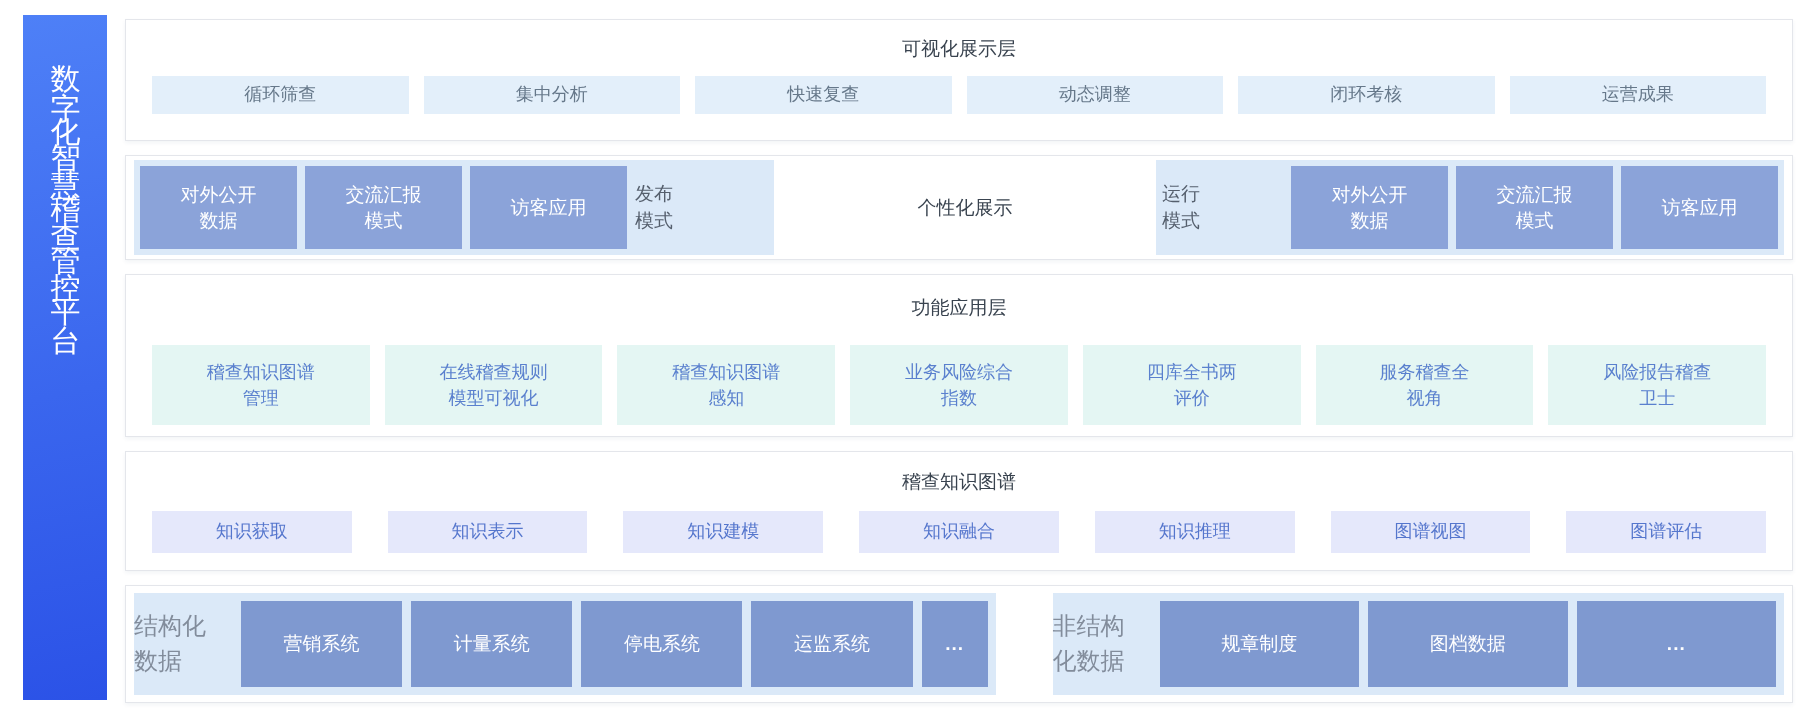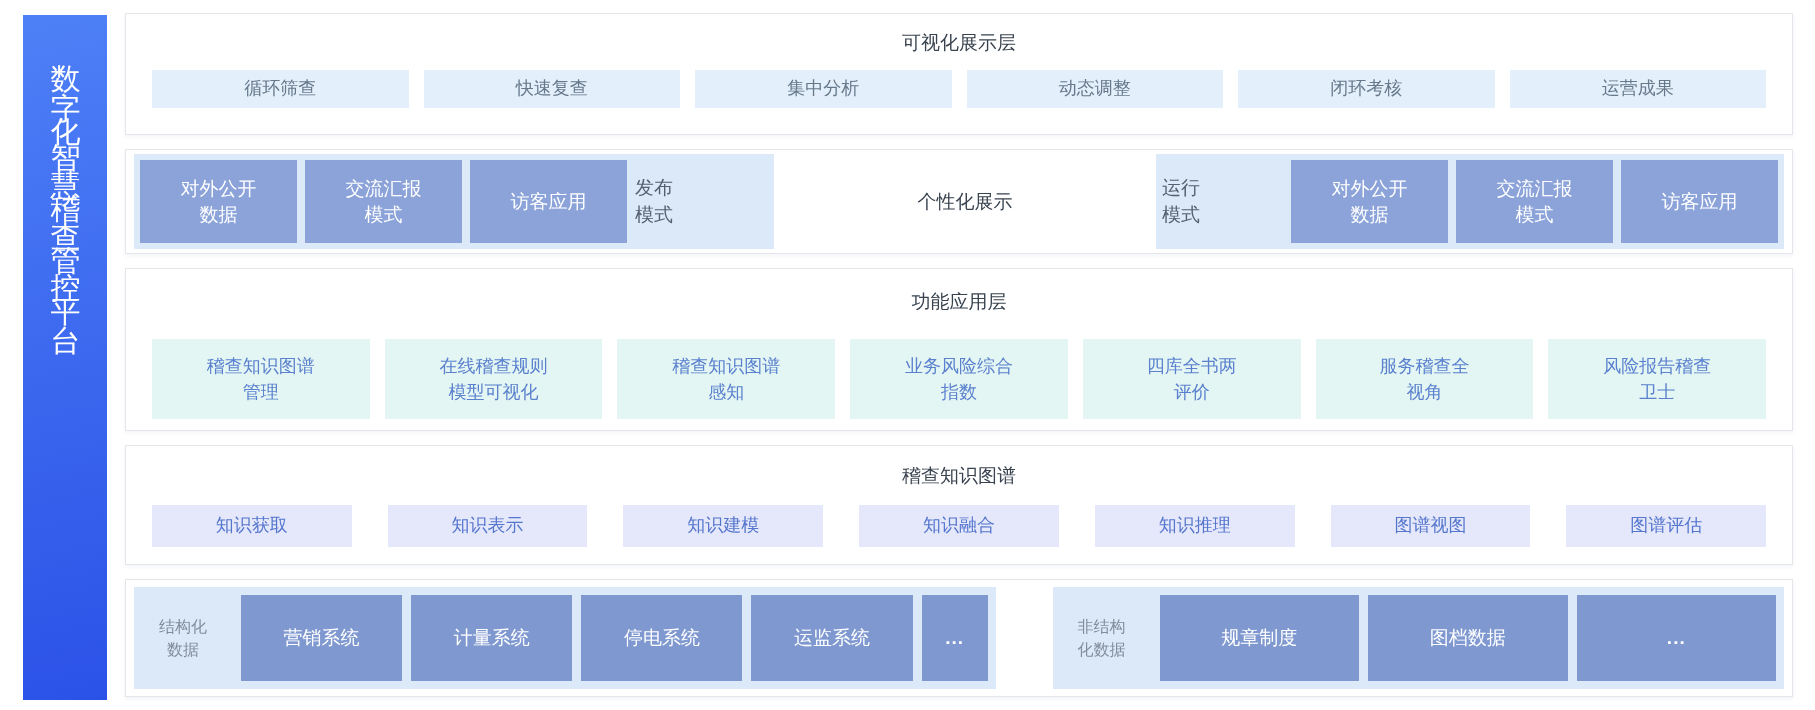--- a/index.html
+++ b/index.html
@@ -20,21 +20,21 @@
   .panel{box-sizing:border-box;background:#fff;border:1px solid #e4e6eb;
          box-shadow:0 2px 4px rgba(40,60,100,.06);}
   .panel-title{text-align:center;font-size:19px;color:#39434f;font-weight:500;}
 
   
   .items-row{display:flex;gap:15px;margin:0 26px;}
   .cell{flex:1;display:flex;align-items:center;justify-content:center;
         text-align:center;font-size:18px;white-space:pre-line;line-height:1.4;}
 
   
-  .p-visual{height:122px;}
+  .p-visual{height:122px;margin-top:6px;}
   .p-visual .panel-title{padding-top:16px;}
   .p-visual .items-row{margin-top:14px;}
   .cell-blue{height:38px;background:#e3effa;color:#66788a;}
 
   
   .p-mode{height:105px;display:flex;align-items:center;padding:0 8px;}
   .mode-group{box-sizing:border-box;height:95px;background:#dbe9f8;
               display:flex;align-items:center;gap:8px;padding:0 6px;flex:none;}
   .mode-group.left{width:640px;}
   .mode-group.right{width:628px;}
@@ -56,21 +56,21 @@
   .p-know .panel-title{padding-top:17px;}
   .p-know .items-row{margin-top:16px;gap:36px;}
   .cell-lav{height:42px;background:#e5e8fb;color:#5576cd;}
 
   
   .p-data{height:118px;display:flex;align-items:center;gap:28px;padding:0 8px;}
   .data-group{box-sizing:border-box;height:102px;background:#dbe9f8;
               display:flex;align-items:center;gap:9px;padding:0 8px 0 0;}
   .data-group.left{flex:1.18;}
   .data-group.right{flex:1;margin-left:29px;}
-  .data-label{flex:none;width:98px;text-align:center;color:#828c9b;font-size:16px;
+  .data-label{flex:none;width:98px;text-align:left;color:#828c9b;font-size:24px;
               line-height:1.45;white-space:pre-line;}
   .data-box{flex:1;height:86px;background:#7f99d0;color:#fff;font-size:19px;
             font-weight:500;display:flex;align-items:center;justify-content:center;}
   .data-box.small{flex:none;width:66px;}
   .dots{font-weight:700;letter-spacing:1px;}
 </style>
 </head>
 <body>
 
 <div class="page">
@@ -78,22 +78,22 @@
   <div class="sidebar">
     <div class="sidebar-title">数字化智慧稽查管控平台</div>
   </div>
 
   <div class="main">
 
     <div class="panel p-visual">
       <div class="panel-title">可视化展示层</div>
       <div class="items-row">
         <div class="cell cell-blue">循环筛查</div>
+        <div class="cell cell-blue">集中分析</div>
         <div class="cell cell-blue">快速复查</div>
-        <div class="cell cell-blue">集中分析</div>
         <div class="cell cell-blue">动态调整</div>
         <div class="cell cell-blue">闭环考核</div>
         <div class="cell cell-blue">运营成果</div>
       </div>
     </div>
 
     <div class="panel p-mode">
       <div class="mode-group left">
         <div class="mode-box">对外公开
 数据</div>

